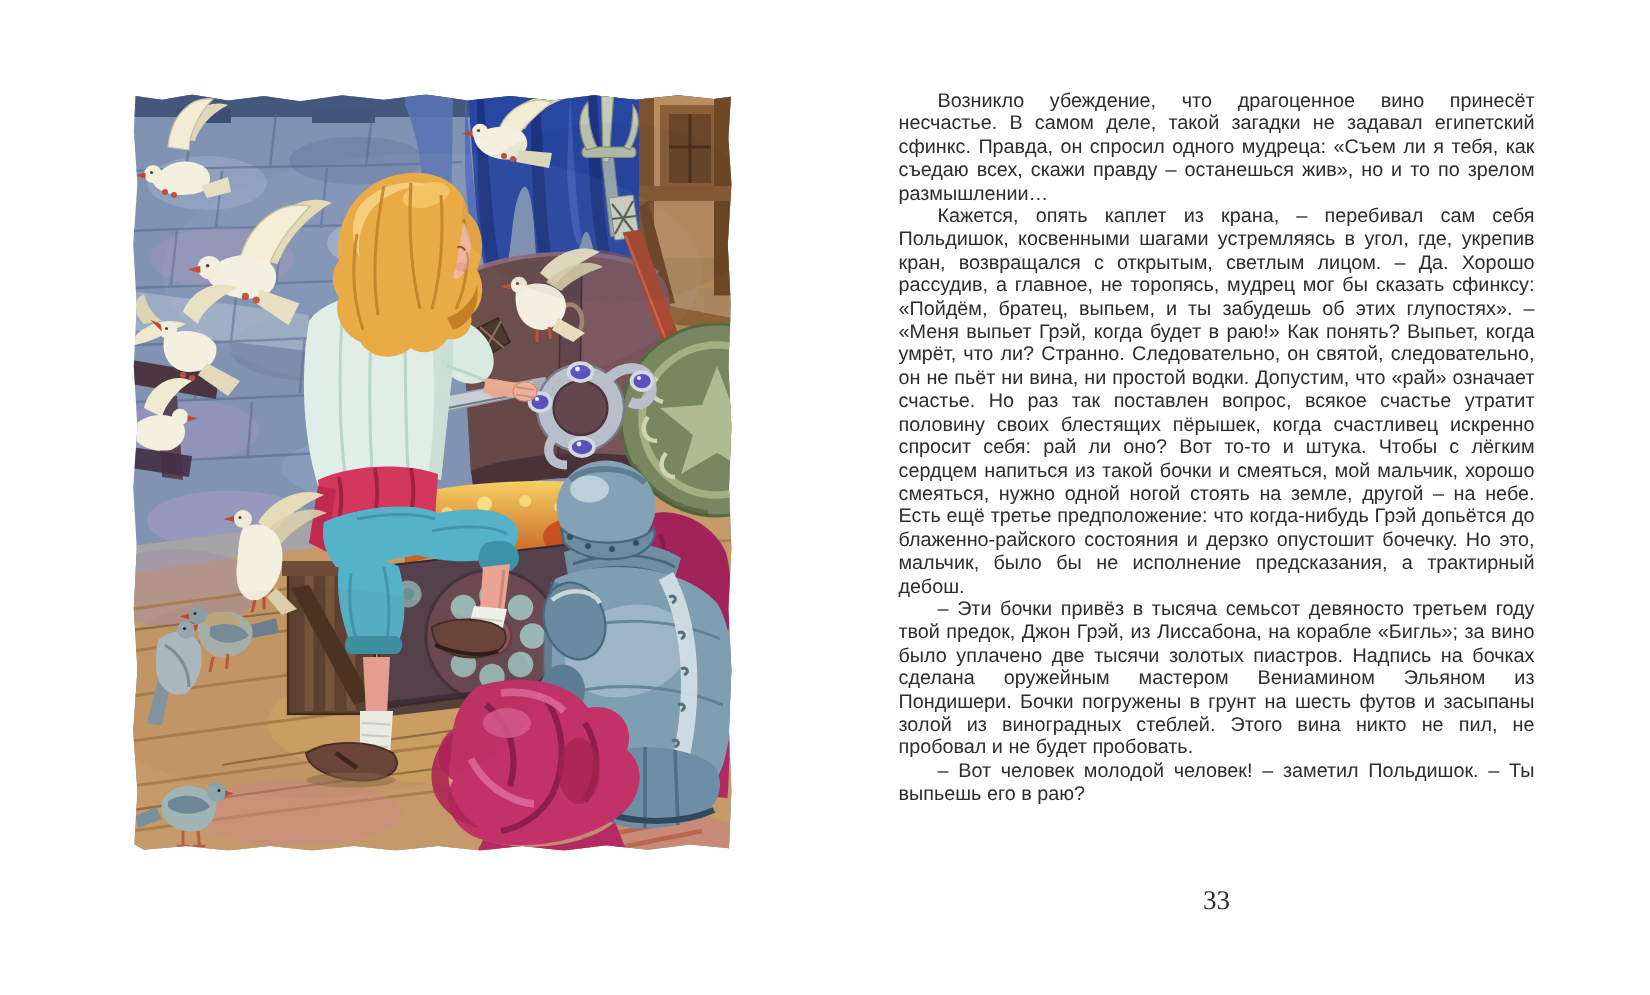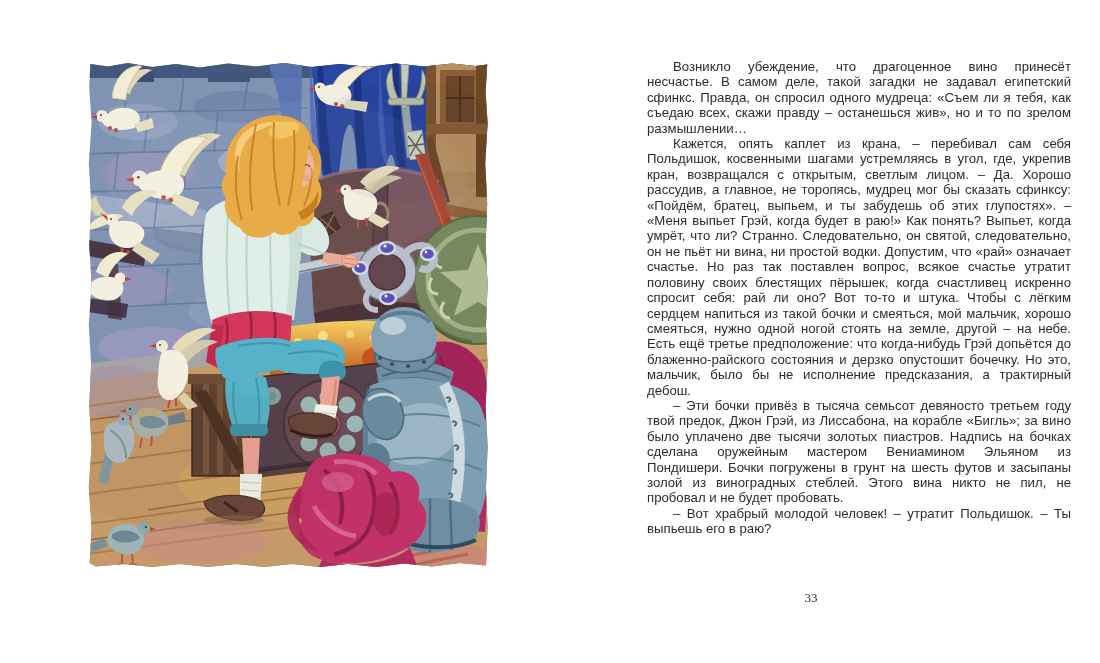--- a/index.html
+++ b/index.html
@@ -20,27 +20,26 @@
       16% 99.8%,9% 99.2%,2% 99.7%,0.4% 99%,0.9% 92%,0.2% 84%,0.9% 76%,0.3% 68%,0.8% 60%,
       0.2% 52%,0.9% 44%,0.3% 36%,0.8% 28%,0.2% 20%,0.9% 12%,0.3% 5%);
   }
   .illo svg{display:block;width:100%;height:100%;}
 
   
   .text-col{
     position:absolute;left:599px;top:59px;width:424px;
     font-size:13.2px;line-height:15.4px;color:#2e2b2b;
     text-align:justify;
-    margin-left:48px;
   }
   .text-col p{margin:0;text-indent:26px;}
   .page-number{
     position:absolute;left:599px;top:590px;width:424px;text-align:center;
     font-family:"Liberation Serif","DejaVu Serif",serif;
-    font-size:13px;color:#2e2b2b;
+    font-size:18px;color:#2e2b2b;
   }
 </style>
 </head>
 <body>
 
 <div class="page">
 
   <div class="illo" role="img" aria-label="Акварельная иллюстрация: мальчик с золотыми волосами в белой блузе, красном кушаке и бирюзовых штанах поставил ногу на открытый сундук с сокровищами и держит шпагу; вокруг летают белые голуби, справа рыцарские доспехи и зелёный щит, синий занавес и алебарда, внизу сизые голуби и малиновая ткань">
     <svg viewBox="0 0 400 506" xmlns="http://www.w3.org/2000/svg">
       <defs>
@@ -433,17 +432,17 @@
         <ellipse cx="120" cy="400" rx="150" ry="70" fill="#402818" opacity="0.04"></ellipse>
         <ellipse cx="320" cy="80" rx="100" ry="60" fill="#102048" opacity="0.05"></ellipse>
       </g>
     </svg>
   </div>
 
   <div class="text-col">
     <p>Возникло убеждение, что драгоценное вино принесёт несчастье. В самом деле, такой загадки не задавал египетский сфинкс. Правда, он спросил одного мудреца: «Съем ли я тебя, как съедаю всех, скажи правду – останешься жив», но и то по зрелом размышлении…</p>
     <p>Кажется, опять каплет из крана, – перебивал сам себя Польдишок, косвенными шагами устремляясь в угол, где, укрепив кран, возвращался с открытым, светлым лицом. – Да. Хорошо рассудив, а главное, не торопясь, мудрец мог бы сказать сфинксу: «Пойдём, братец, выпьем, и ты забудешь об этих глупостях». – «Меня выпьет Грэй, когда будет в раю!» Как понять? Выпьет, когда умрёт, что ли? Странно. Следовательно, он святой, следовательно, он не пьёт ни вина, ни простой водки. Допустим, что «рай» означает счастье. Но раз так поставлен вопрос, всякое счастье утратит половину своих блестящих пёрышек, когда счастливец искренно спросит себя: рай ли оно? Вот то-то и штука. Чтобы с лёгким сердцем напиться из такой бочки и смеяться, мой мальчик, хорошо смеяться, нужно одной ногой стоять на земле, другой – на небе. Есть ещё третье предположение: что когда-нибудь Грэй допьётся до блаженно-райского состояния и дерзко опустошит бочечку. Но это, мальчик, было бы не исполнение предсказания, а трактирный дебош.</p>
     <p>– Эти бочки привёз в тысяча семьсот девяносто третьем году твой предок, Джон Грэй, из Лиссабона, на корабле «Бигль»; за вино было уплачено две тысячи золотых пиастров. Надпись на бочках сделана оружейным мастером Вениамином Эльяном из Пондишери. Бочки погружены в грунт на шесть футов и засыпаны золой из виноградных стеблей. Этого вина никто не пил, не пробовал и не будет пробовать.</p>
-    <p>– Вот храбрый молодой человек! – утратит Польдишок. – Ты выпьешь его в раю?</p>
+    <p>– Вот человек молодой человек! – заметил Польдишок. – Ты выпьешь его в раю?</p>
   </div>
 
   <div class="page-number">33</div>
 </div>
 
 </body></html>

